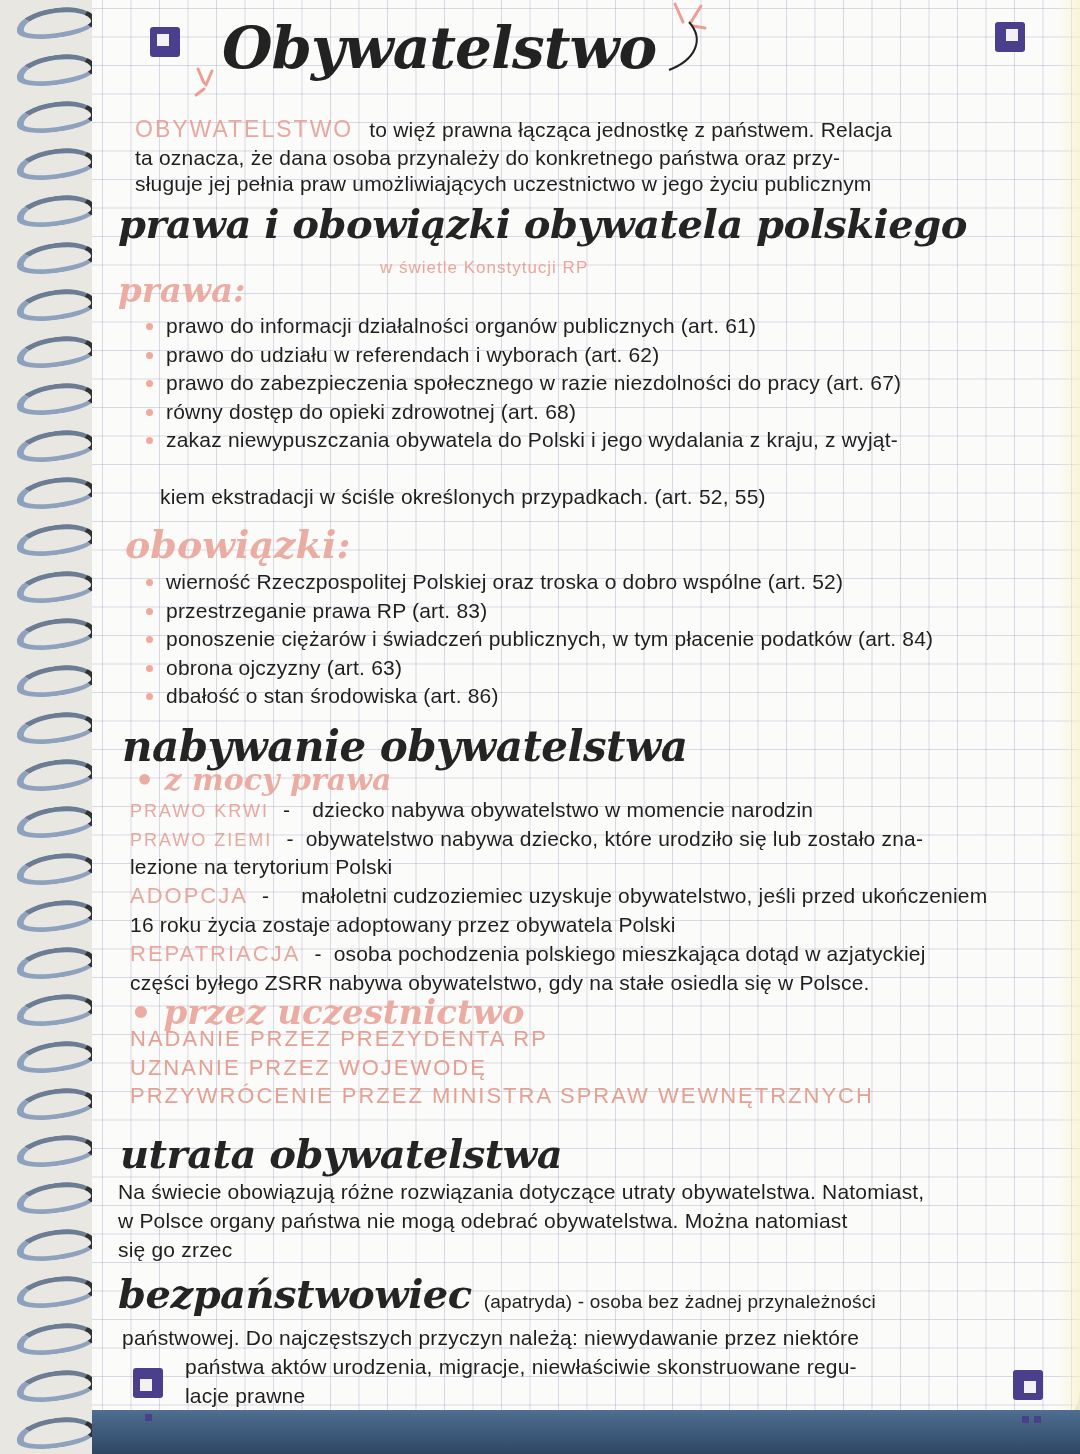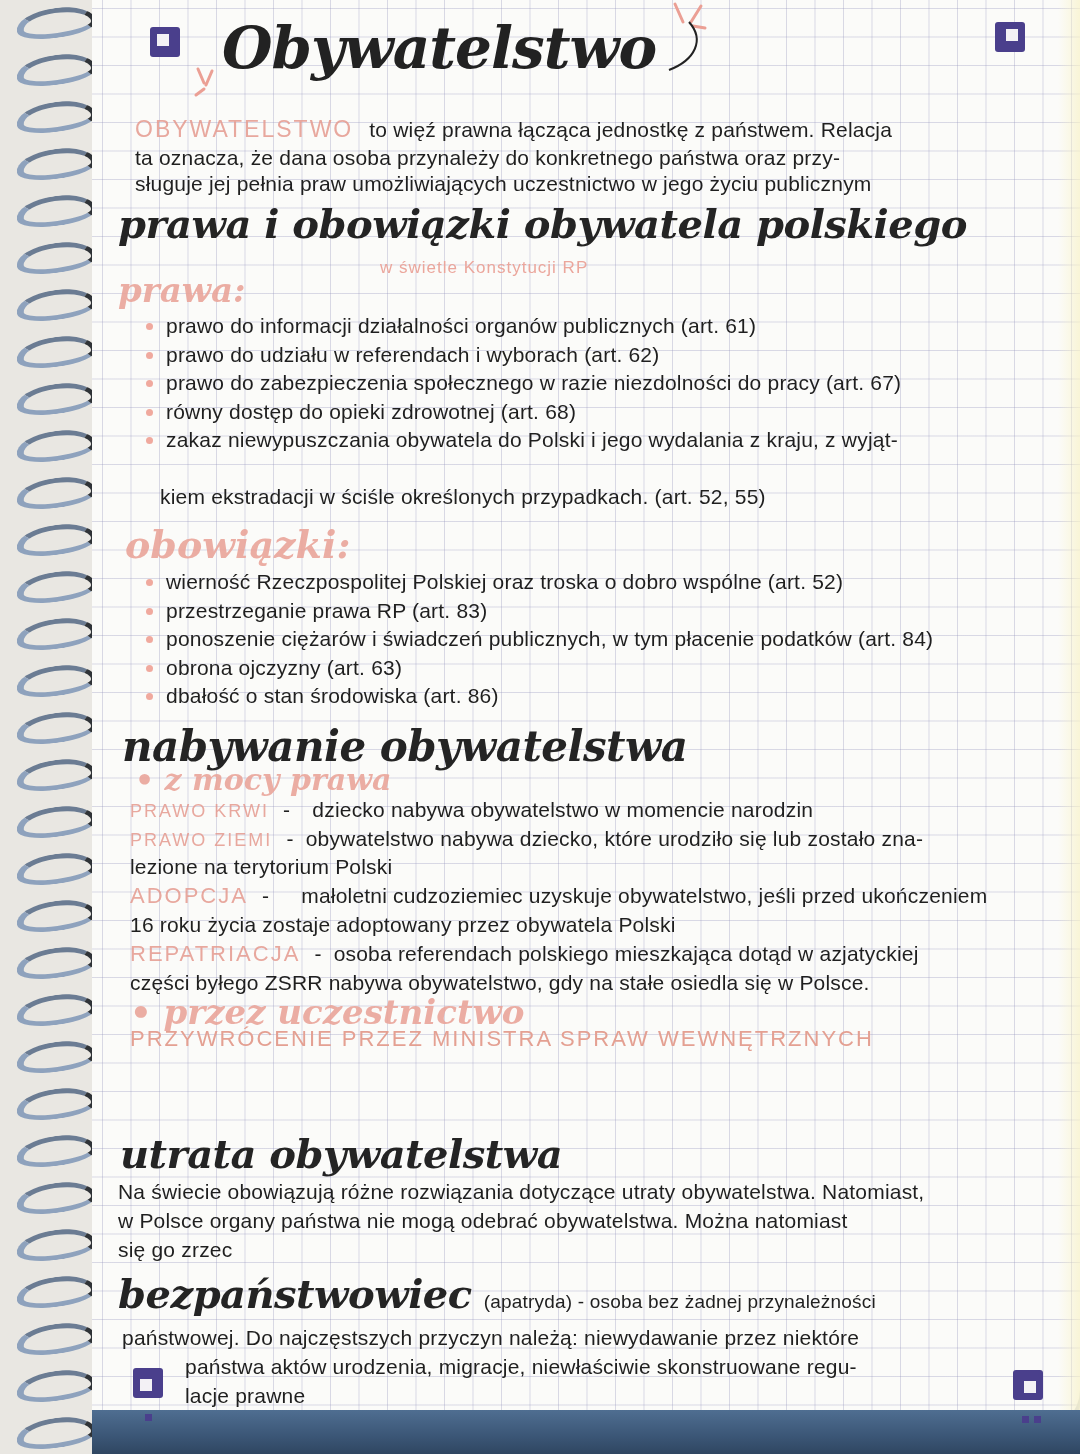--- a/index.html
+++ b/index.html
@@ -195,26 +195,28 @@
 <div class="hand" style="left:130px;top:882px;">
   <span class="pink-caps def-term" style="font-size:22px;">ADOPCJA</span>
   <span>-</span>
   <span style="margin-left:26px;">małoletni cudzoziemiec uzyskuje obywatelstwo, jeśli przed ukończeniem</span>
 </div>
 <div class="hand" style="left:130px;top:911px;">16 roku życia zostaje adoptowany przez obywatela Polski</div>
 
 <div class="hand" style="left:130px;top:940px;">
   <span class="pink-caps def-term" style="font-size:22px;">REPATRIACJA</span>
   <span>-</span>
-  <span style="margin-left:6px;">osoba referendach polskiego mieszkająca dotąd w azjatyckiej</span>
+  <span style="margin-left:6px;">osoba pochodzenia polskiego mieszkająca dotąd w azjatyckiej</span>
 </div>
 <div class="hand" style="left:130px;top:969px;">części byłego ZSRR nabywa obywatelstwo, gdy na stałe osiedla się w Polsce.</div>
 
 <div class="pink-head" style="left:130px;top:992px;font-size:34px;">• przez uczestnictwo</div>
 <div class="pink-list">
+  <div>NADANIE PRZEZ PREZYDENTA RP</div>
+  <div>UZNANIE PRZEZ WOJEWODĘ</div>
   <div>PRZYWRÓCENIE PRZEZ MINISTRA SPRAW WEWNĘTRZNYCH</div>
 </div>
 
 <div class="heading" style="left:120px;top:1130px;font-size:40px;">utrata obywatelstwa</div>
 <div class="hand" style="left:118px;top:1178px;">Na świecie obowiązują różne rozwiązania dotyczące utraty obywatelstwa. Natomiast,</div>
 <div class="hand" style="left:118px;top:1207px;">w Polsce organy państwa nie mogą odebrać obywatelstwa. Można natomiast</div>
 <div class="hand" style="left:118px;top:1236px;">się go zrzec</div>
 
 <div class="hand" style="left:118px;top:1280px;">
   <span class="heading" style="position:static;font-size:40px;">bezpaństwowiec</span>

